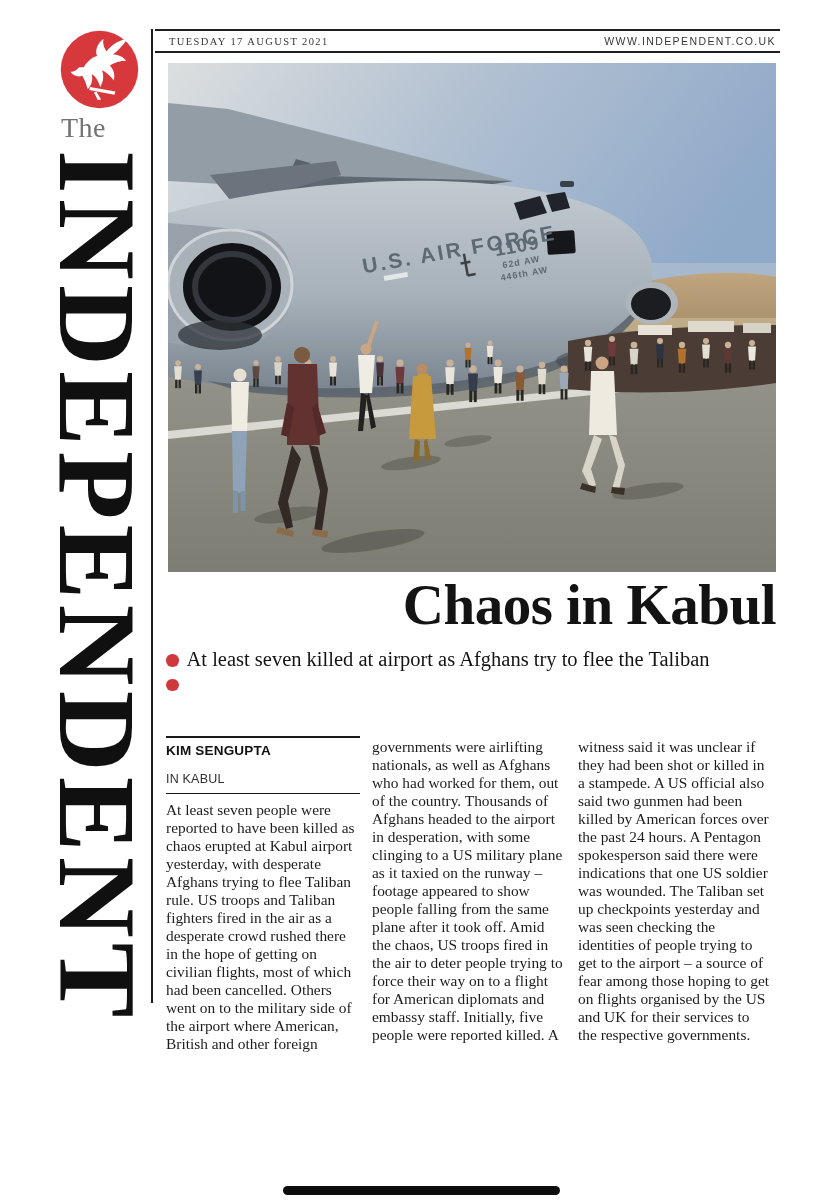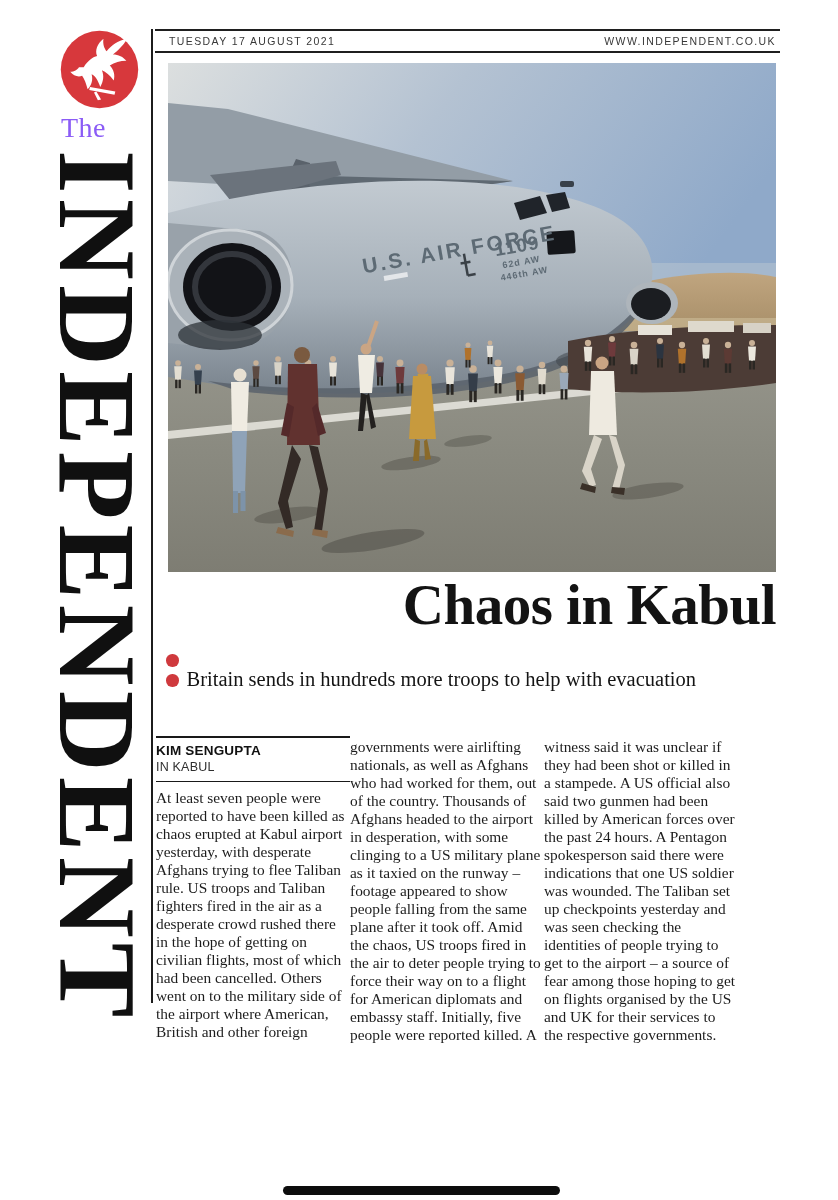--- a/index.html
+++ b/index.html
@@ -1,52 +1,52 @@
 <!DOCTYPE html>
 <html><head>
 <meta charset="utf-8">
 <style>
   html,body{margin:0;padding:0;background:#ffffff;}
   body{width:838px;height:1200px;position:relative;font-family:"Liberation Sans",sans-serif;overflow:hidden;}
   .abs{position:absolute;}
 
   
   .logo{left:60px;top:30px;width:79px;height:79px;}
-  .the{left:61px;top:112px;font-family:"Liberation Serif",serif;font-size:28px;color:#8b5cf6;letter-spacing:.5px;}
+  .the{left:61px;top:112px;font-family:"Liberation Serif",serif;font-size:28px;color:#737373;letter-spacing:.5px;}
   .vertmast{left:36px;top:150px;width:122px;height:860px;
     writing-mode:vertical-rl;text-orientation:mixed;line-height:122px;
     font-family:"Liberation Serif",serif;font-weight:bold;font-size:110px;
     letter-spacing:5px;color:#101010;transform:scale(1.0,1.02);transform-origin:top left;}
   .vrule{left:151px;top:29px;width:2px;height:974px;background:#1c1c1c;}
 
   
   .rule-top{left:155px;top:29px;width:625px;height:2.4px;background:#1f1f1f;}
   .rule-bot{left:155px;top:51px;width:625px;height:2px;background:#1f1f1f;}
   .topbar{left:155px;top:33px;width:621px;display:flex;justify-content:space-between;align-items:center;height:16px;}
   .topbar .date,.topbar .site{font-size:10.5px;letter-spacing:1.4px;color:#383838;}
-  .topbar .date{padding-left:14px;}
+  .topbar .date{padding-left:14px;font-family:Liberation Serif, serif;}
 
   
   .photo{left:168px;top:63px;width:608px;height:509px;}
 
   
   .headline{left:168px;top:572px;width:608px;text-align:right;
     font-family:"Liberation Serif",serif;font-weight:bold;font-size:57px;
     color:#131313;letter-spacing:-.5px;}
   .bullets{left:166px;top:648px;width:614px;}
   .bullet-row{display:flex;align-items:flex-start;margin-bottom:1.5px;}
   .dot{width:12.5px;height:12.5px;border-radius:50%;background:#cf393d;margin:6px 8px 0 0;flex:0 0 auto;}
   .bullet-text{font-family:"Liberation Serif",serif;font-size:20.5px;line-height:23px;color:#141414;}
 
   
-  .columns{left:156px;top:736px;width:614px;display:flex;gap:0;}
+  .columns{left:166px;top:736px;width:614px;display:flex;gap:12px;}
   .col{width:194px;flex:0 0 auto;}
   .byline{border-top:2.5px solid #191919;border-bottom:1.5px solid #191919;padding:5px 0 7px 0;margin-bottom:7px;}
   .byline .author{font-size:13.5px;font-weight:bold;color:#111;letter-spacing:.2px;}
-  .byline .loc{font-size:12.5px;color:#2e2e2e;margin-top:2px;letter-spacing:.2px;}
+  .byline .loc{font-size:12.5px;color:#2e2e2e;margin-top:14px;letter-spacing:.2px;}
   .body-text{font-family:"Liberation Serif",serif;font-size:15.4px;line-height:18px;color:#1c1c1c;}
   .col2-pad{padding-top:2px;}
 
   
   .footbar{left:283px;top:1186px;width:277px;height:9px;background:#0d0d0d;border-radius:5px;}
 </style>
 </head>
 <body>
 
 <svg class="abs logo" viewBox="0 0 100 100">
@@ -282,24 +282,24 @@
       <path d="M444,424 L457,425 L456,432 L443,430 Z" fill="#3a3028"></path>
     </g>
   </g>
 </svg>
 
 <div class="abs headline">Chaos in Kabul</div>
 
 <div class="abs bullets">
   <div class="bullet-row">
     <span class="dot"></span>
+    <span class="bullet-text">At least seven killed at airport as Afghans try to flee the Taliban</span>
   </div>
   <div class="bullet-row">
     <span class="dot"></span>
-    <span class="bullet-text">Britain sends in hundreds more troops to help with evacuation</span>
   </div>
 </div>
 
 <div class="abs columns">
   <div class="col">
     <div class="byline">
       <div class="author">KIM SENGUPTA</div>
       <div class="loc">IN KABUL</div>
     </div>
     <div class="body-text">At least seven people were reported to have been killed as chaos erupted at Kabul airport yesterday, with desperate Afghans trying to flee Taliban rule. US troops and Taliban fighters fired in the air as a desperate crowd rushed there in the hope of getting on civilian flights, most of which had been cancelled. Others went on to the military side of the airport where American, British and other foreign</div>

